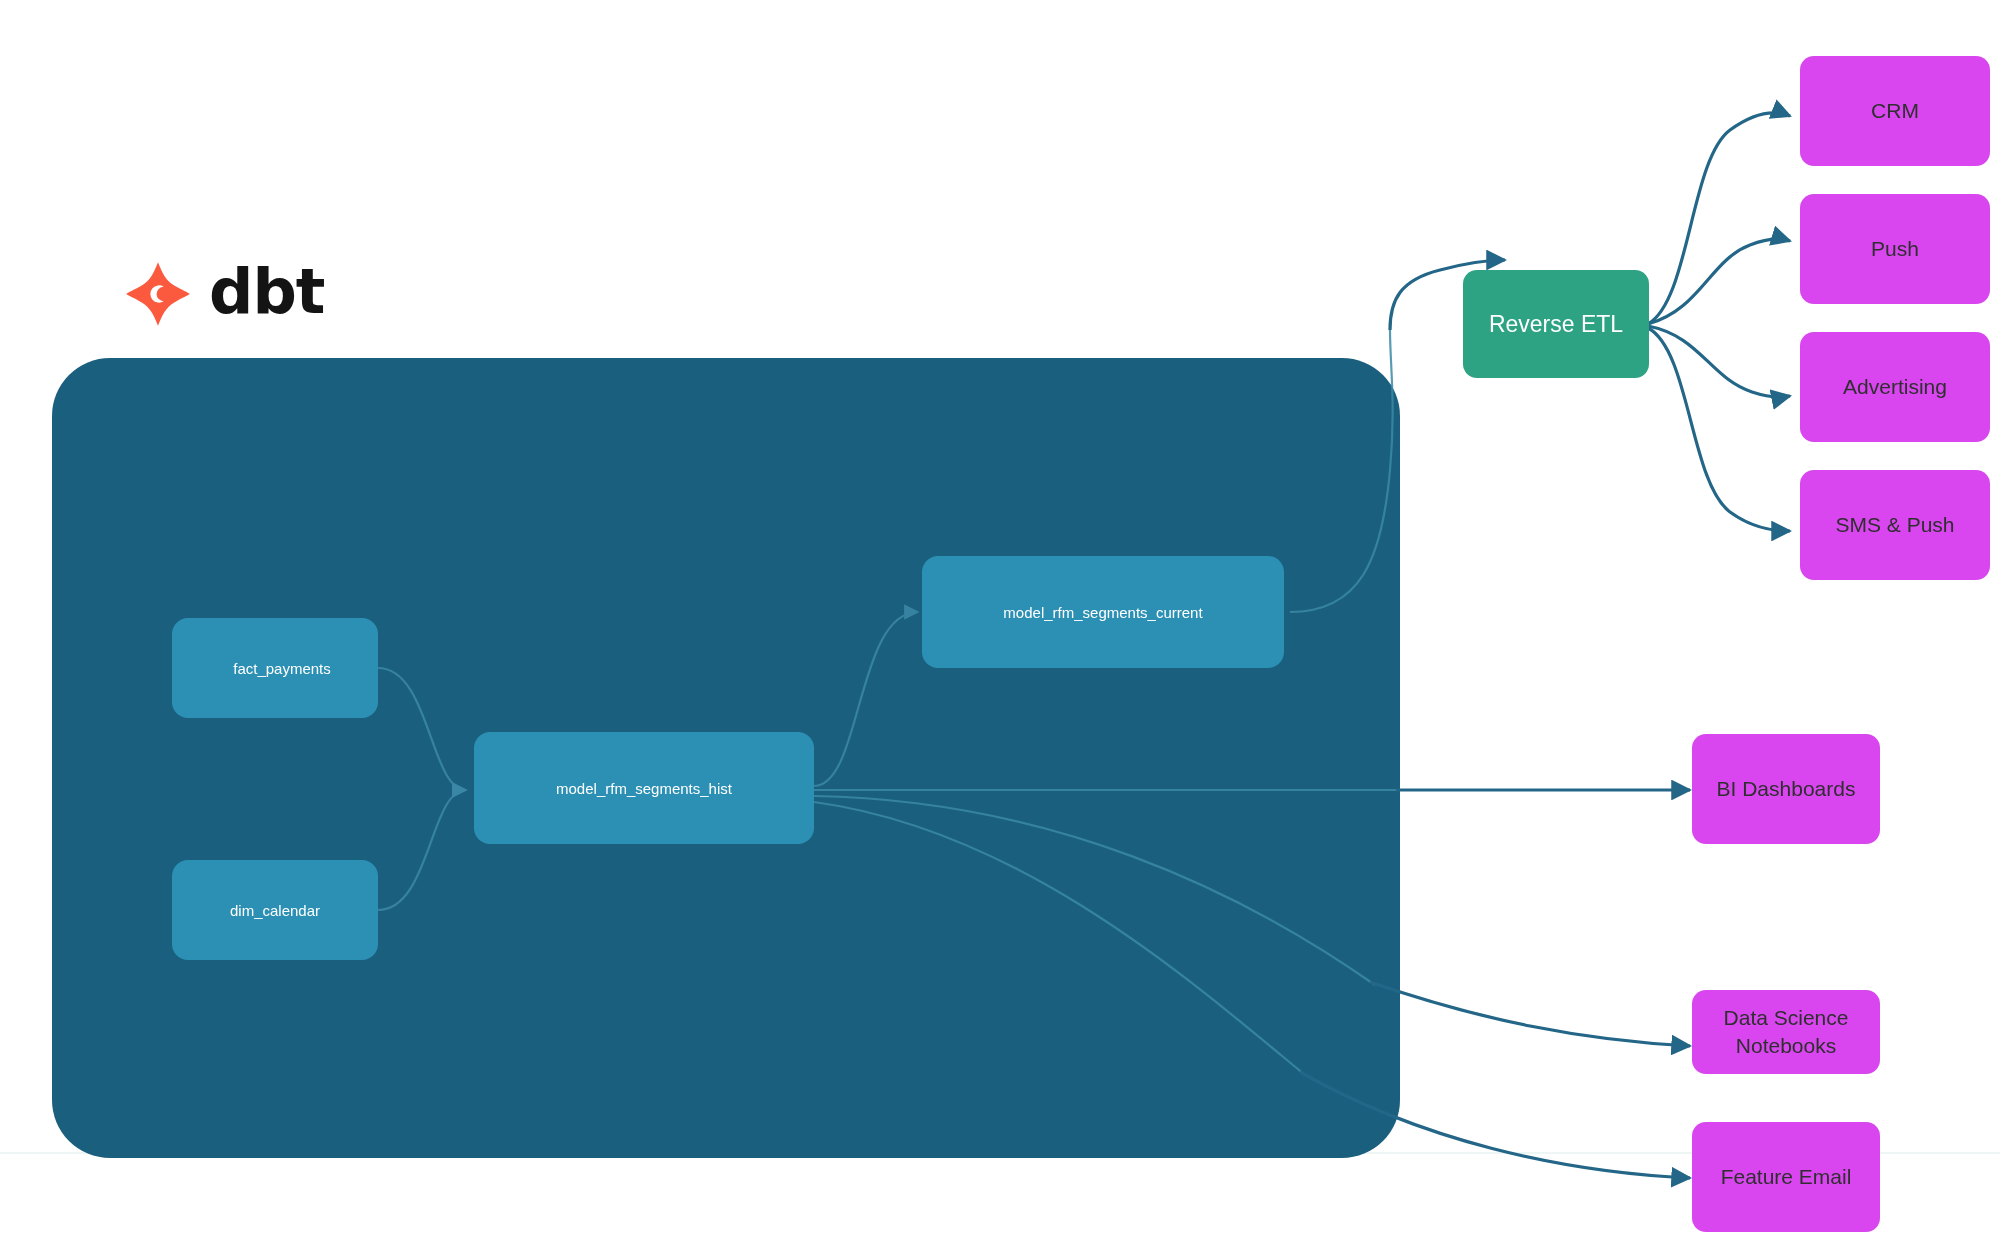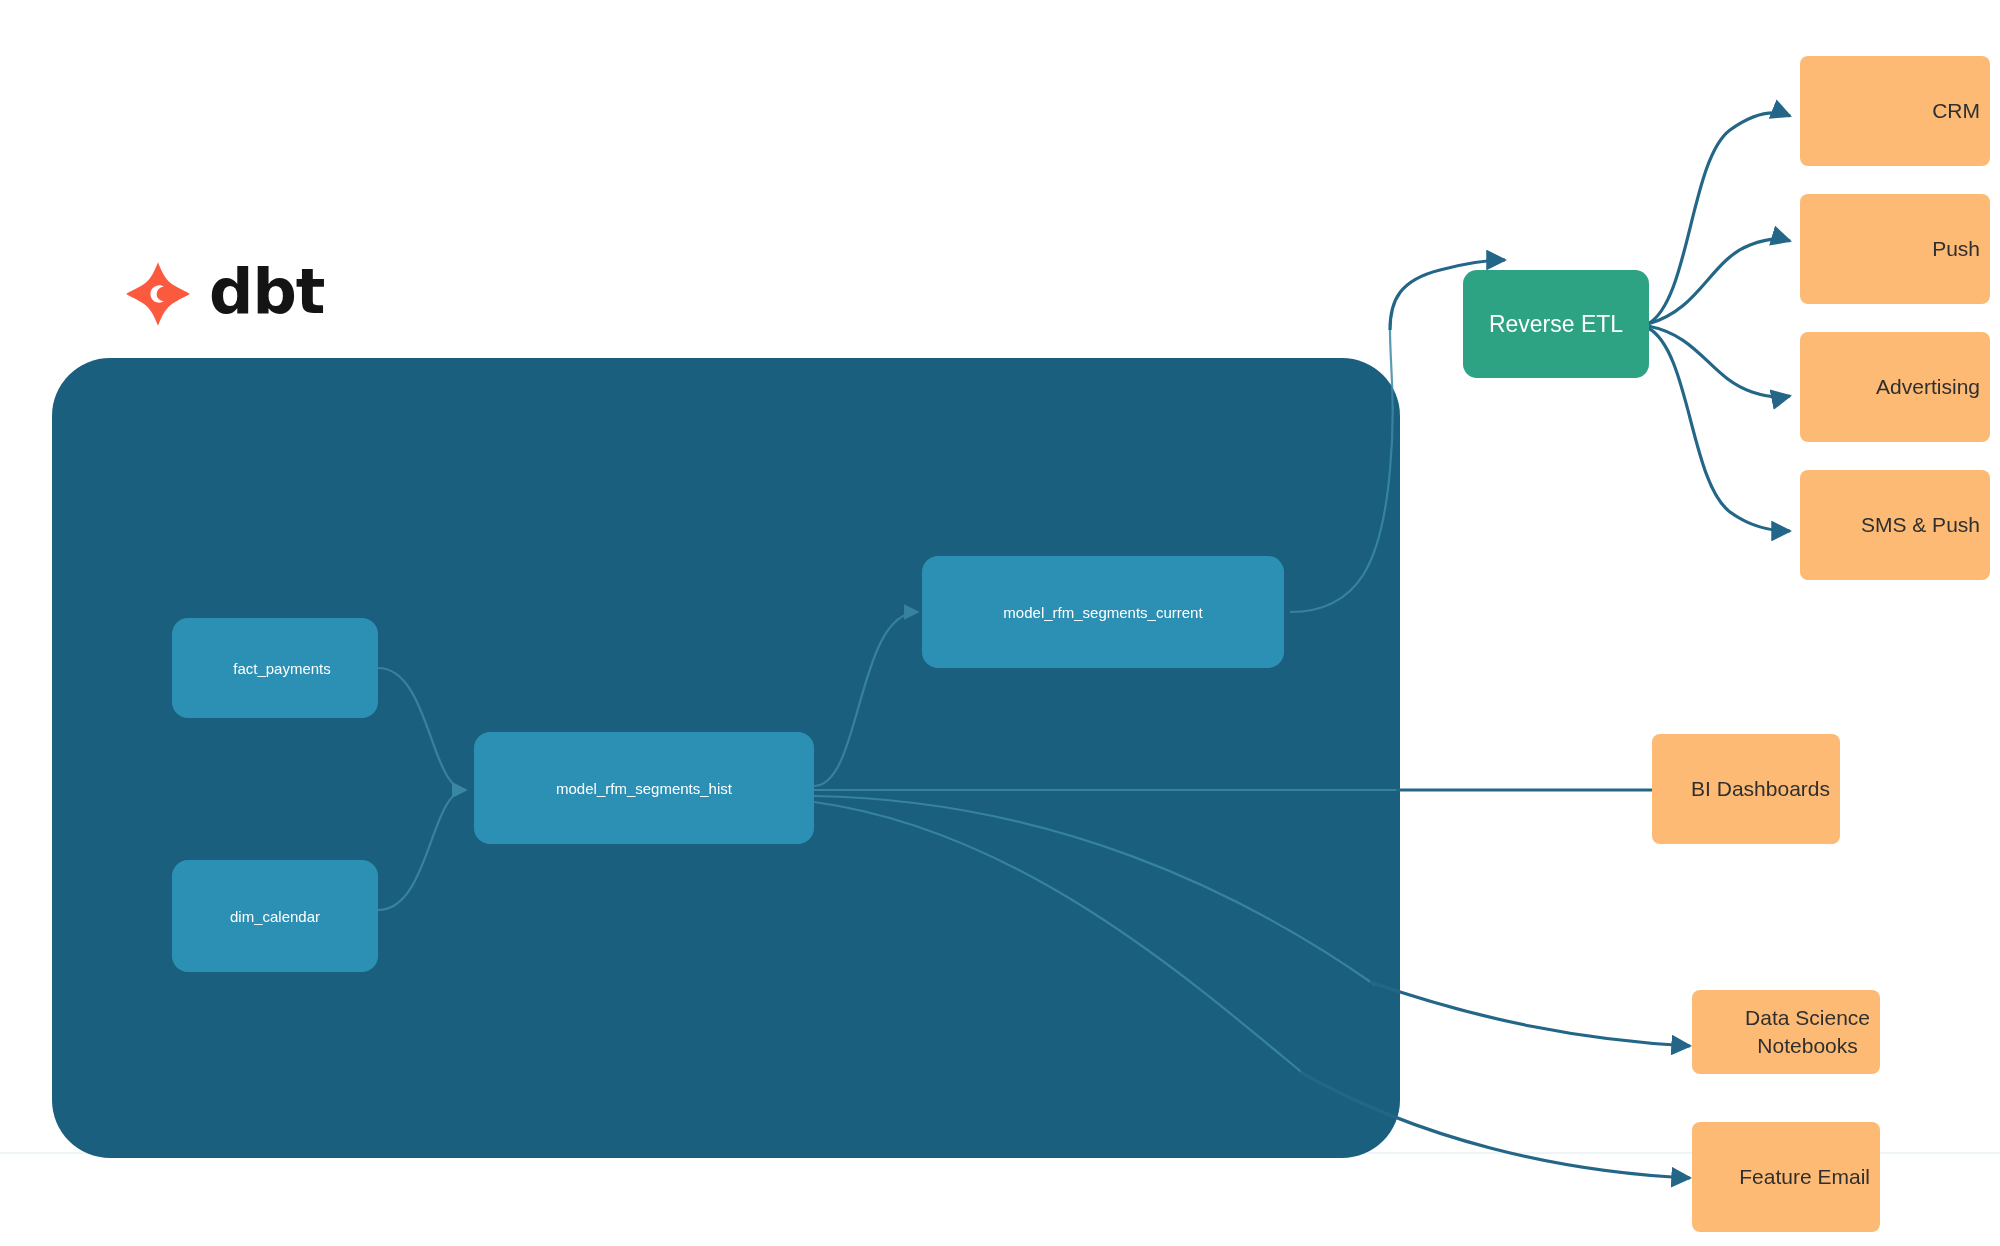--- a/index.html
+++ b/index.html
@@ -97,26 +97,25 @@
     font-size: 15px;
     border-radius: 16px;
   }
   .node-green {
     background: #2ea383;
     color: #ffffff;
     font-size: 23px;
     border-radius: 14px;
   }
   .node-dest {
-    background: #fdba74;
+    background: #d946ef;
     color: #2f2f2f;
     font-size: 21px;
-    border-radius: 8px;
+    border-radius: 14px;
     line-height: 1.35;
-    justify-content: flex-end;
   }
   .node span { display: block; padding: 0 10px; }
 
   
   #bottom-rule {
     position: absolute;
     left: 0;
     top: 1152px;
     width: 2000px;
     height: 2px;
@@ -192,21 +191,21 @@
       <rect x="75" y="75" width="11" height="11" rx="2.5" fill="#ffffff"></rect>
       <path d="M 58 40 A 12 12 0 1 0 58 60 A 9 9 0 1 1 58 40 Z" fill="#ffffff"></path>
     </svg>
     <div id="dbt-wordmark">dbt</div>
   </div>
 
   <div class="node node-model" style="left:172px; top:618px; width:206px; height:100px;padding-left:14px;">
     <span>fact_payments</span>
   </div>
 
-  <div class="node node-model" style="left:172px; top:860px; width:206px; height:112px;">
+  <div class="node node-model" style="left:172px; top:860px; width:206px; height:100px;">
     <span>dim_calendar</span>
   </div>
 
   <div class="node node-model" style="left:474px; top:732px; width:340px; height:112px;">
     <span>model_rfm_segments_hist</span>
   </div>
 
   <div class="node node-model" style="left:922px; top:556px; width:362px; height:112px;">
     <span>model_rfm_segments_current</span>
   </div>
@@ -224,21 +223,21 @@
   </div>
 
   <div class="node node-dest" style="left:1800px; top:332px; width:190px; height:110px;">
     <span>Advertising</span>
   </div>
 
   <div class="node node-dest" style="left:1800px; top:470px; width:190px; height:110px;">
     <span>SMS &amp; Push</span>
   </div>
 
-  <div class="node node-dest" style="left:1652px; top:734px; width:188px; height:110px;">
+  <div class="node node-dest" style="left:1692px; top:734px; width:188px; height:110px;">
     <span>BI Dashboards</span>
   </div>
 
   <div class="node node-dest" style="left:1692px; top:990px; width:188px; height:84px;">
     <span class="multiline">Data Science<br>Notebooks</span>
   </div>
 
   <div class="node node-dest" style="left:1692px; top:1122px; width:188px; height:110px;">
     <span>Feature Email</span>
   </div>

